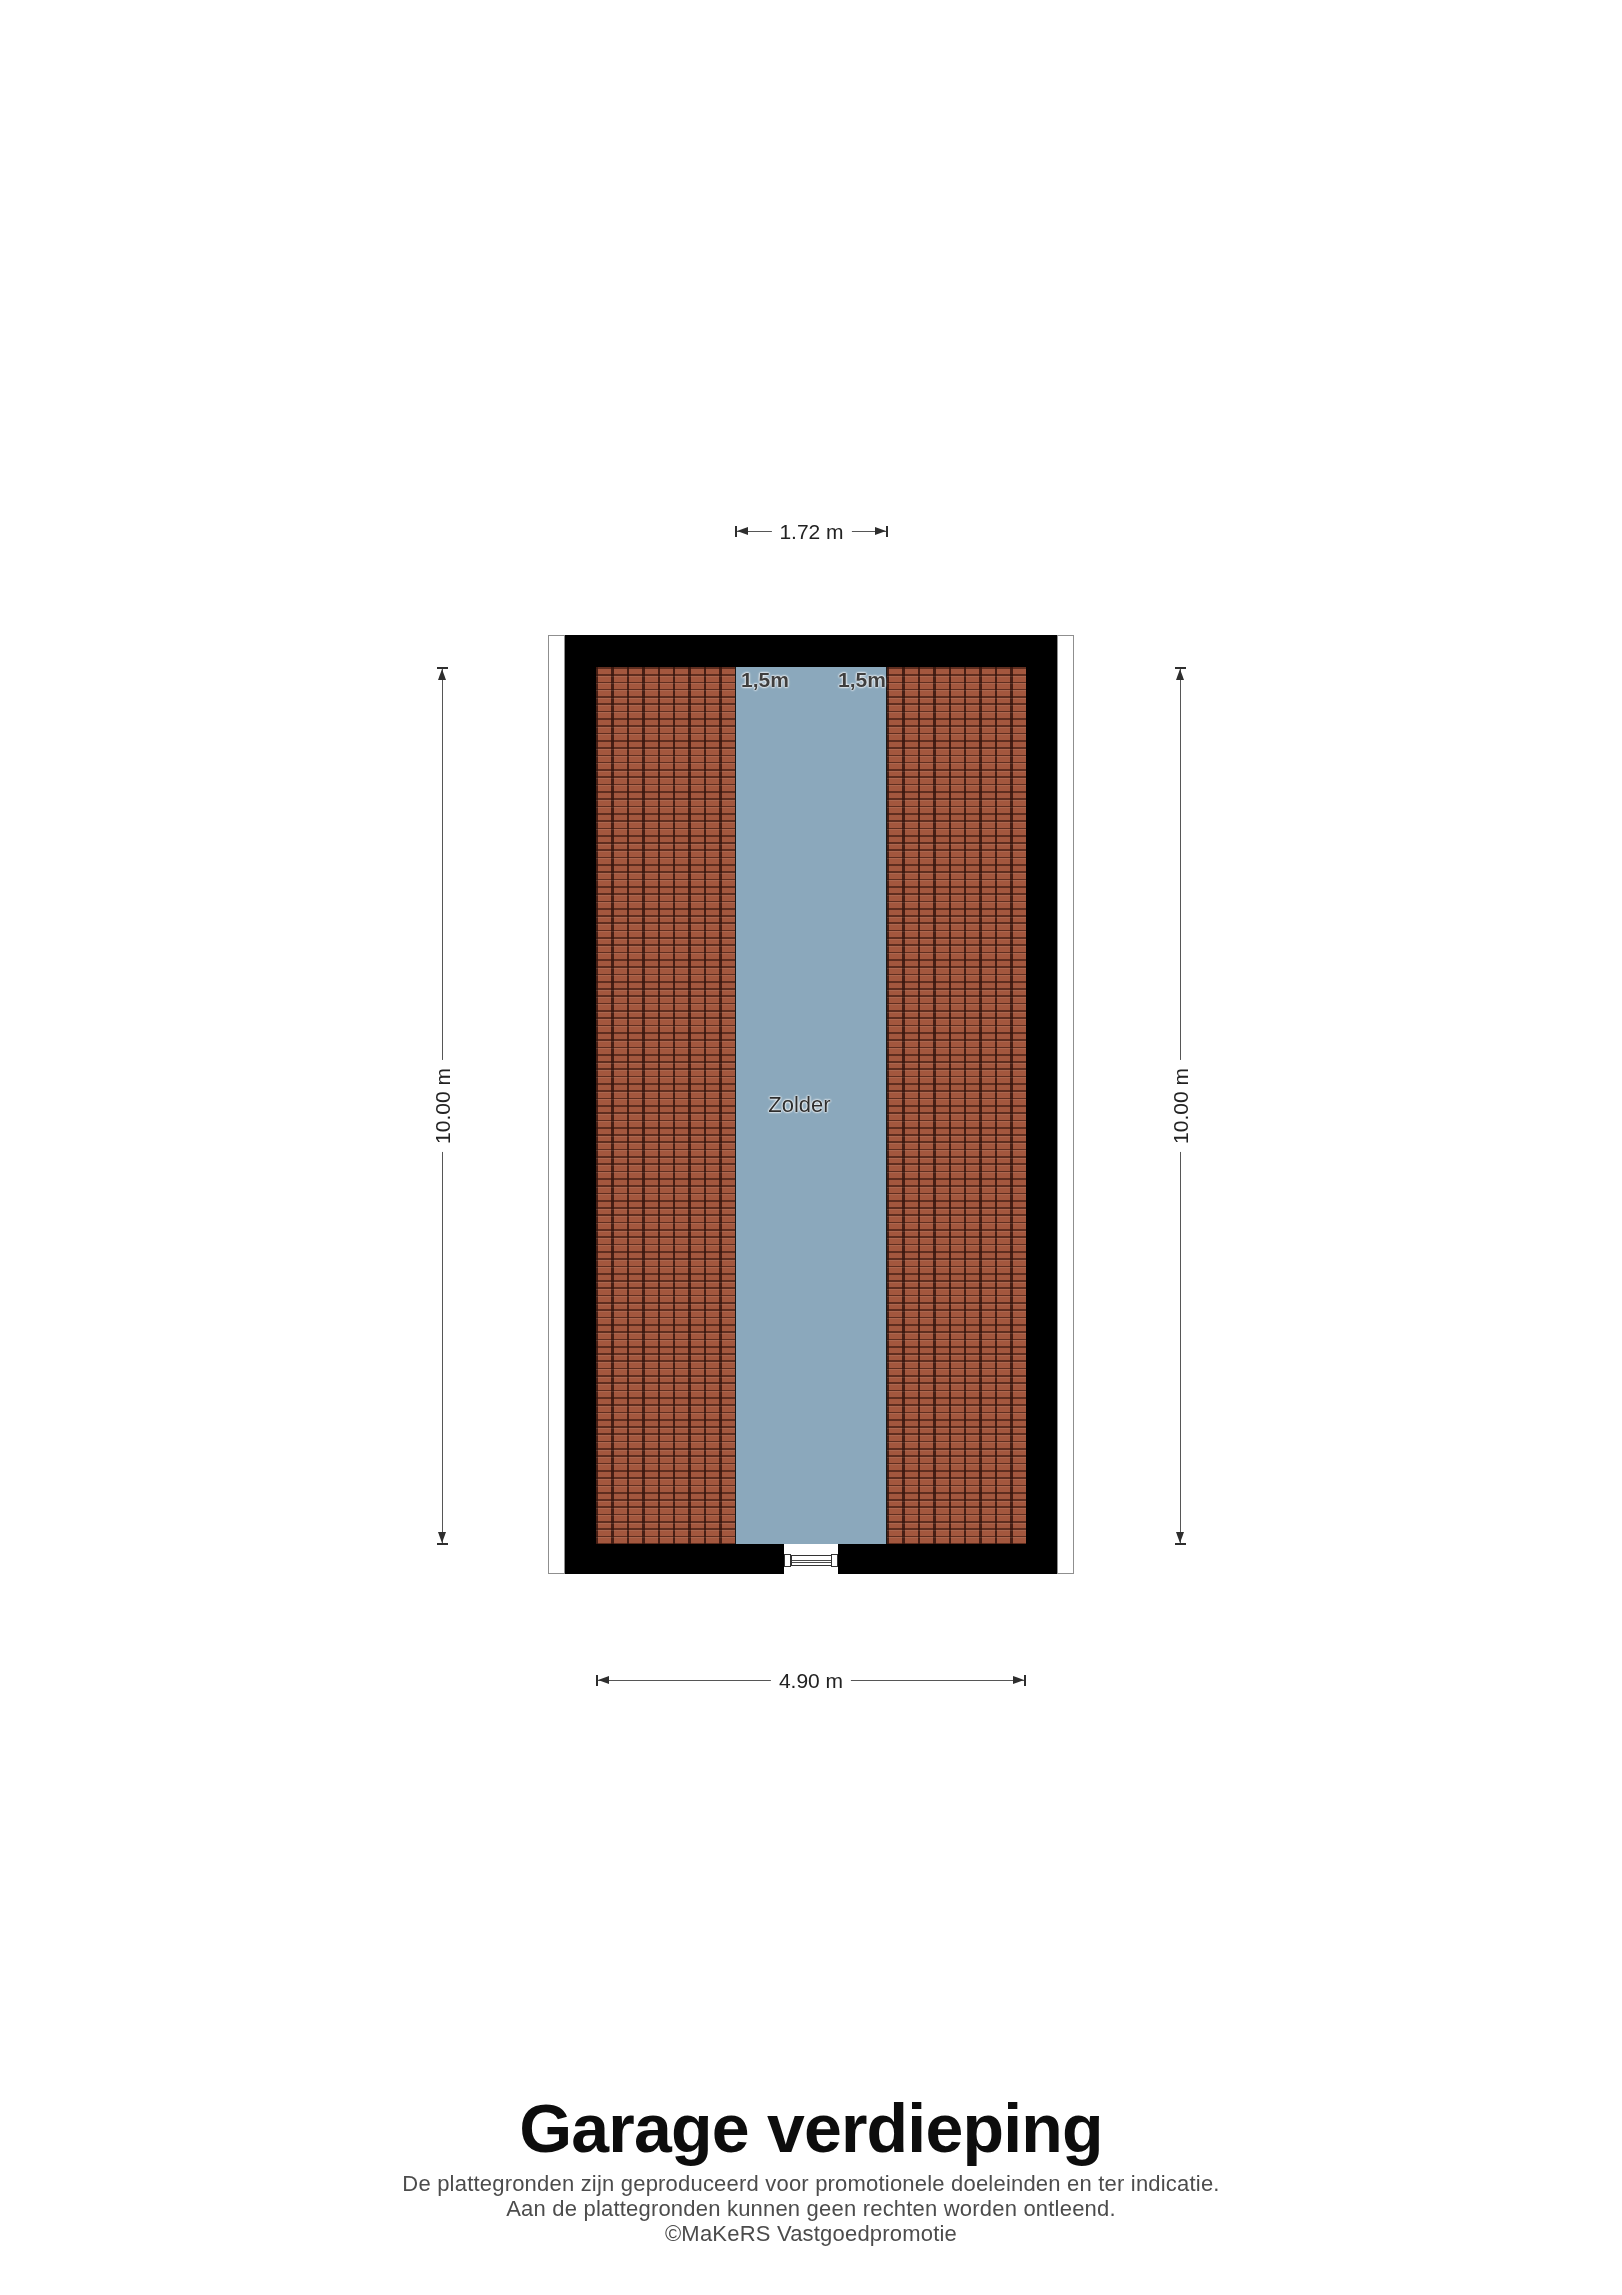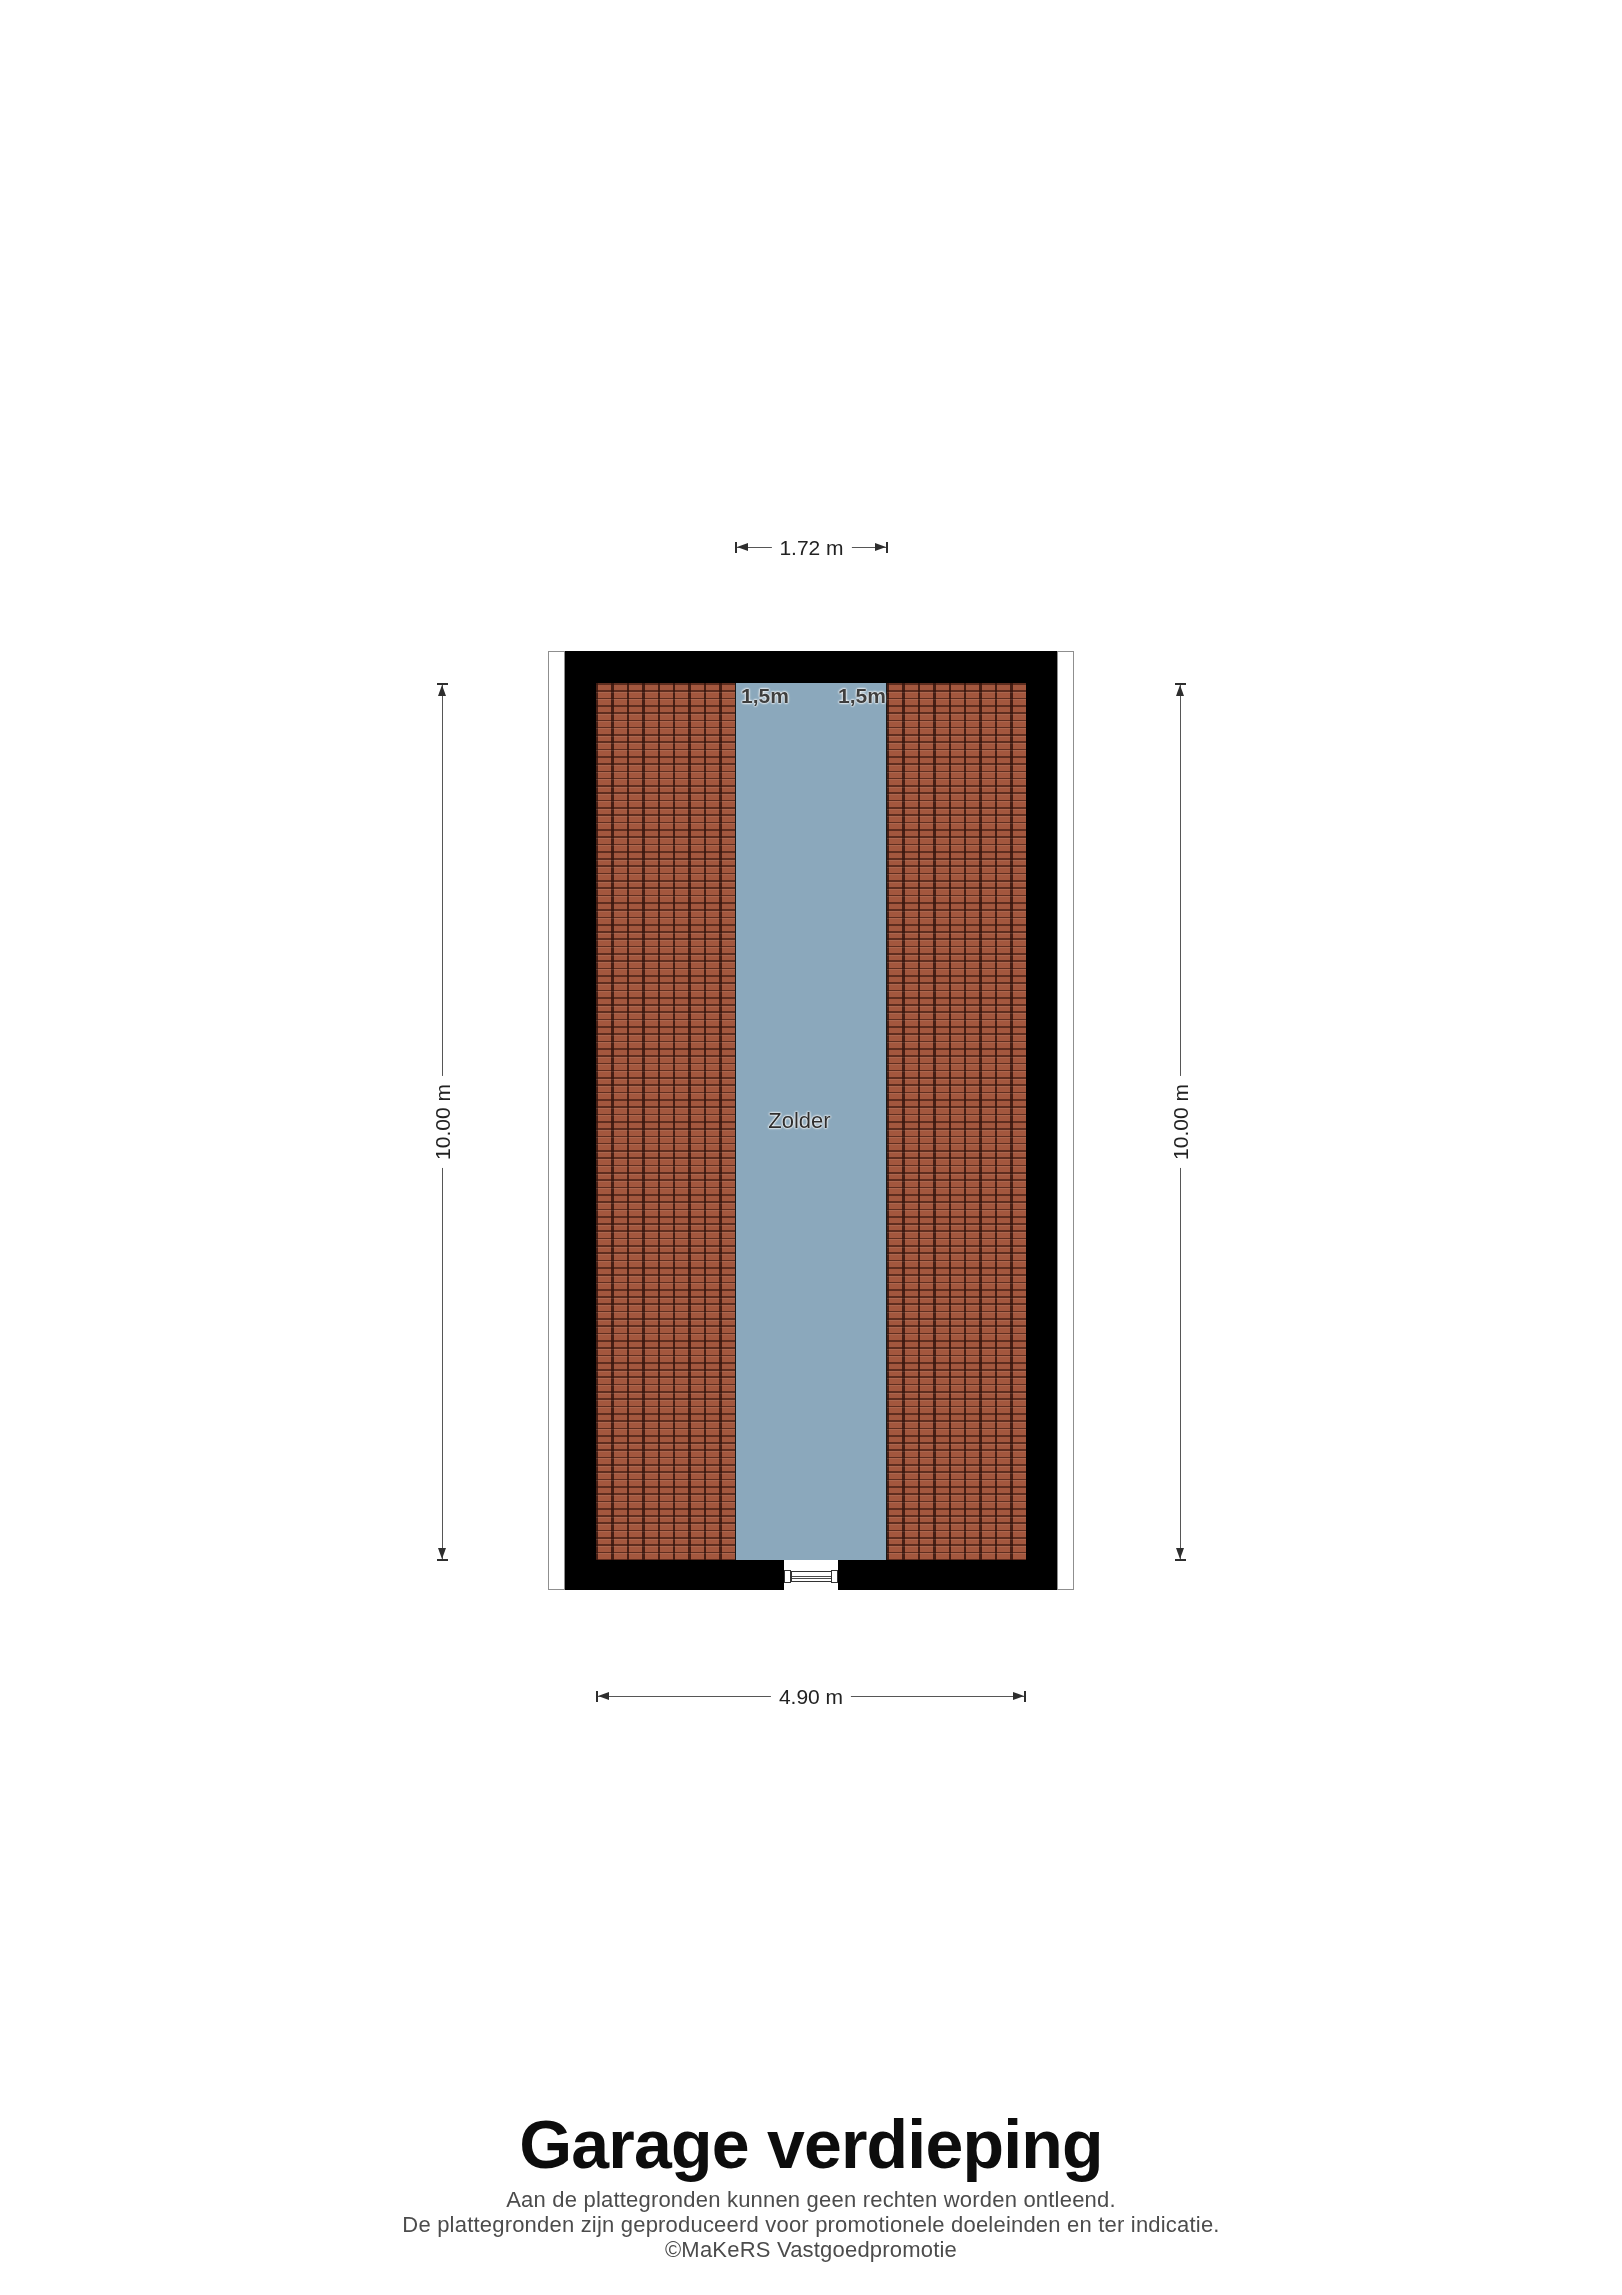--- a/index.html
+++ b/index.html
@@ -1,21 +1,21 @@
 <!DOCTYPE html>
 <html style="font-size:13px"><head>
 <meta charset="utf-8">
 <style>
   html,body{margin:0;padding:0;background:#ffffff;}
   body{
     width:1622px;height:2295px;position:relative;overflow:hidden;
     font-family:"Liberation Sans","DejaVu Sans",sans-serif;
     -webkit-font-smoothing:antialiased;
   }
-  .page{position:absolute;inset:0;background:#fff;margin-top:16px;}
+  .page{position:absolute;inset:0;background:#fff;}
 
   
   .wall-block{
     position:absolute;left:565px;top:635px;width:492px;height:939px;
     background:var(--wall,#000);
   }
   .cap{
     position:absolute;top:635px;width:17px;height:939px;
     background:#fff;border:0.8px solid #8f8f8f;box-sizing:border-box;
   }
@@ -181,19 +181,19 @@
     <div class="line"></div>
     <div class="tick tick-start"></div>
     <div class="tick tick-end"></div>
     <div class="arrow arrow-start"></div>
     <div class="arrow arrow-end"></div>
     <span class="dim-label">4.90 m</span>
   </div>
 
   <div class="title">Garage verdieping</div>
   <div class="disclaimer">
+    <div>De plattegronden zijn geproduceerd voor promotionele doeleinden en ter indicatie.</div>
     <div>Aan de plattegronden kunnen geen rechten worden ontleend.</div>
-    <div>De plattegronden zijn geproduceerd voor promotionele doeleinden en ter indicatie.</div>
     <div>©MaKeRS Vastgoedpromotie</div>
   </div>
 
 </div>
 
 
 </body></html>

